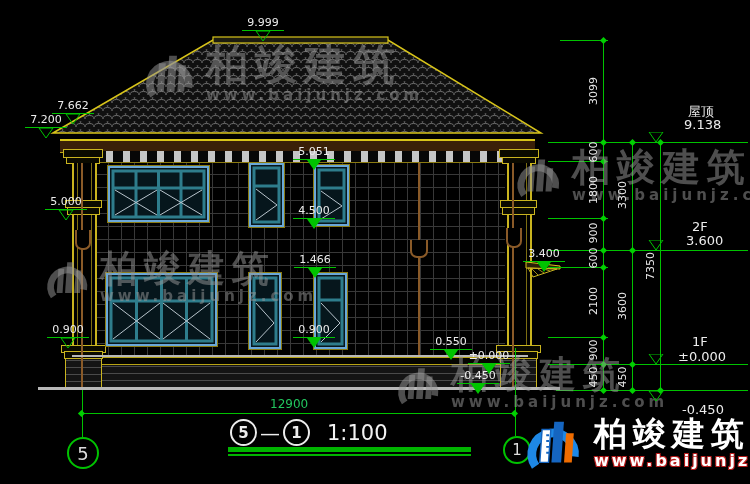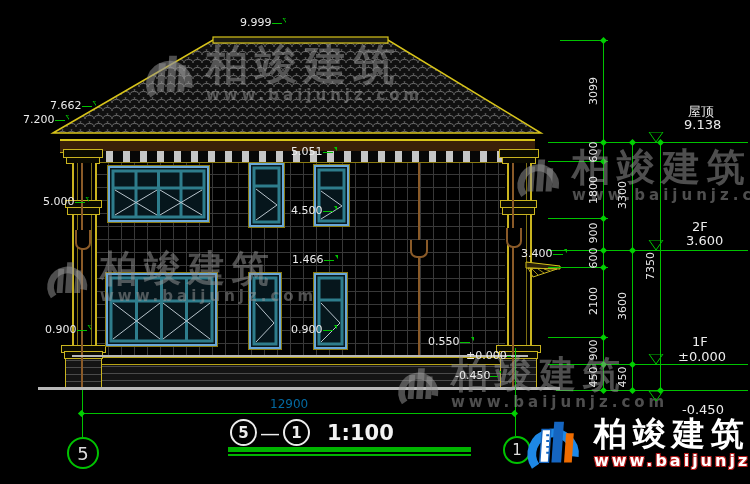--- a/index.html
+++ b/index.html
@@ -4,22 +4,22 @@
 <style>
   html,body{margin:0;padding:0;background:#000;}
   .stage{position:relative;width:750px;height:484px;background:#000;overflow:hidden;
          font-family:"DejaVu Sans",sans-serif;color:#ececec;}
   .abs{position:absolute;}
   .gl{position:absolute;background:#00c300;z-index:3;}
   .wline{position:absolute;background:#b8b8b8;z-index:3;}
   .tick{position:absolute;width:5px;height:5px;background:#00d000;transform:rotate(45deg);z-index:4;}
   .dimv{position:absolute;width:60px;text-align:center;font-size:11px;color:#e8e8e8;
         transform:rotate(-90deg);line-height:16px;z-index:6;white-space:nowrap;}
-  .dimh{position:absolute;font-size:12px;color:#0369a1;z-index:6;white-space:nowrap;}
-  .lvl{position:absolute;width:46px;display:flex;align-items:center;z-index:6;}
+  .dimh{position:absolute;font-size:12px;color:#22c55e;z-index:6;white-space:nowrap;}
+  .lvl{position:absolute;width:46px;display:flex;flex-direction:column;align-items:center;z-index:6;}
   .lvl .t{font-size:11px;line-height:12px;color:#ececec;white-space:nowrap;}
   .lvl .ln{width:42px;height:1px;background:#00c300;margin-top:1px;}
   .rtxt{position:absolute;font-size:13px;color:#ececec;z-index:6;white-space:nowrap;}
   .ybar{position:absolute;border:1px solid #c9b41f;background:#0a0a00;z-index:2;}
   .shaft{position:absolute;border-left:2px solid #c9b41f;border-right:2px solid #c9b41f;background:#000;z-index:2;}
   .shaft i{position:absolute;top:0;bottom:0;width:1px;background:#7d6e12;}
   .brick{background-image:repeating-linear-gradient(0deg,#4a4a4a 0 1px,#141414 1px 7px),
          repeating-linear-gradient(90deg,#3a3a3a 0 1px,transparent 1px 15px);}
   .pipe{position:absolute;width:2px;background:#8a5a28;z-index:2;}
   .funnel{position:absolute;border:2px solid #8a5a28;border-top:none;border-radius:0 0 7px 7px;z-index:2;background:#000;}
@@ -311,21 +311,21 @@
   <div class="dimh" style="left:270px;top:397px">12900</div>
   <div class="gl" style="left:82px;top:390px;width:1px;height:47px"></div>
   <div class="gl" style="left:515px;top:348px;width:1px;height:88px"></div>
   <div class="bubble" style="left:67px;top:437px;width:28px;height:28px;font-size:18px">5</div>
   <div class="bubble" style="left:503px;top:436px;width:24px;height:24px;font-size:15px">1</div>
 
   <div class="title" style="left:230px;top:419px">
     <span class="tc">5</span>
     <span style="font-size:20px;color:#ececec;margin:0 -2px">—</span>
     <span class="tc">1</span>
-    <span style="font-size:21px;font-weight:700;color:#f2f2f2;margin-left:12px">1:100</span>
+    <span style="font-size:21px;font-weight:400;color:#f2f2f2;margin-left:12px">1:100</span>
   </div>
   <div class="abs" style="left:228px;top:447px;width:243px;height:5px;background:#00b400;z-index:7"></div>
   <div class="abs" style="left:228px;top:454px;width:243px;height:2px;background:#00b400;z-index:7"></div>
 
   <div class="wm" style="left:140px;top:44px">
     <svg width="58" height="58" viewBox="0 0 60 60">
       <path d="M14,52 A20,20 0 1 1 50,44" fill="none" stroke="currentColor" stroke-width="8"></path>
       <rect x="21" y="19" width="7" height="29" fill="currentColor" transform="skewX(-4)"></rect>
       <rect x="31" y="11" width="8" height="37" fill="currentColor" transform="skewX(-4)"></rect>
       <rect x="42" y="21" width="7" height="27" fill="currentColor" transform="skewX(-4)"></rect>

